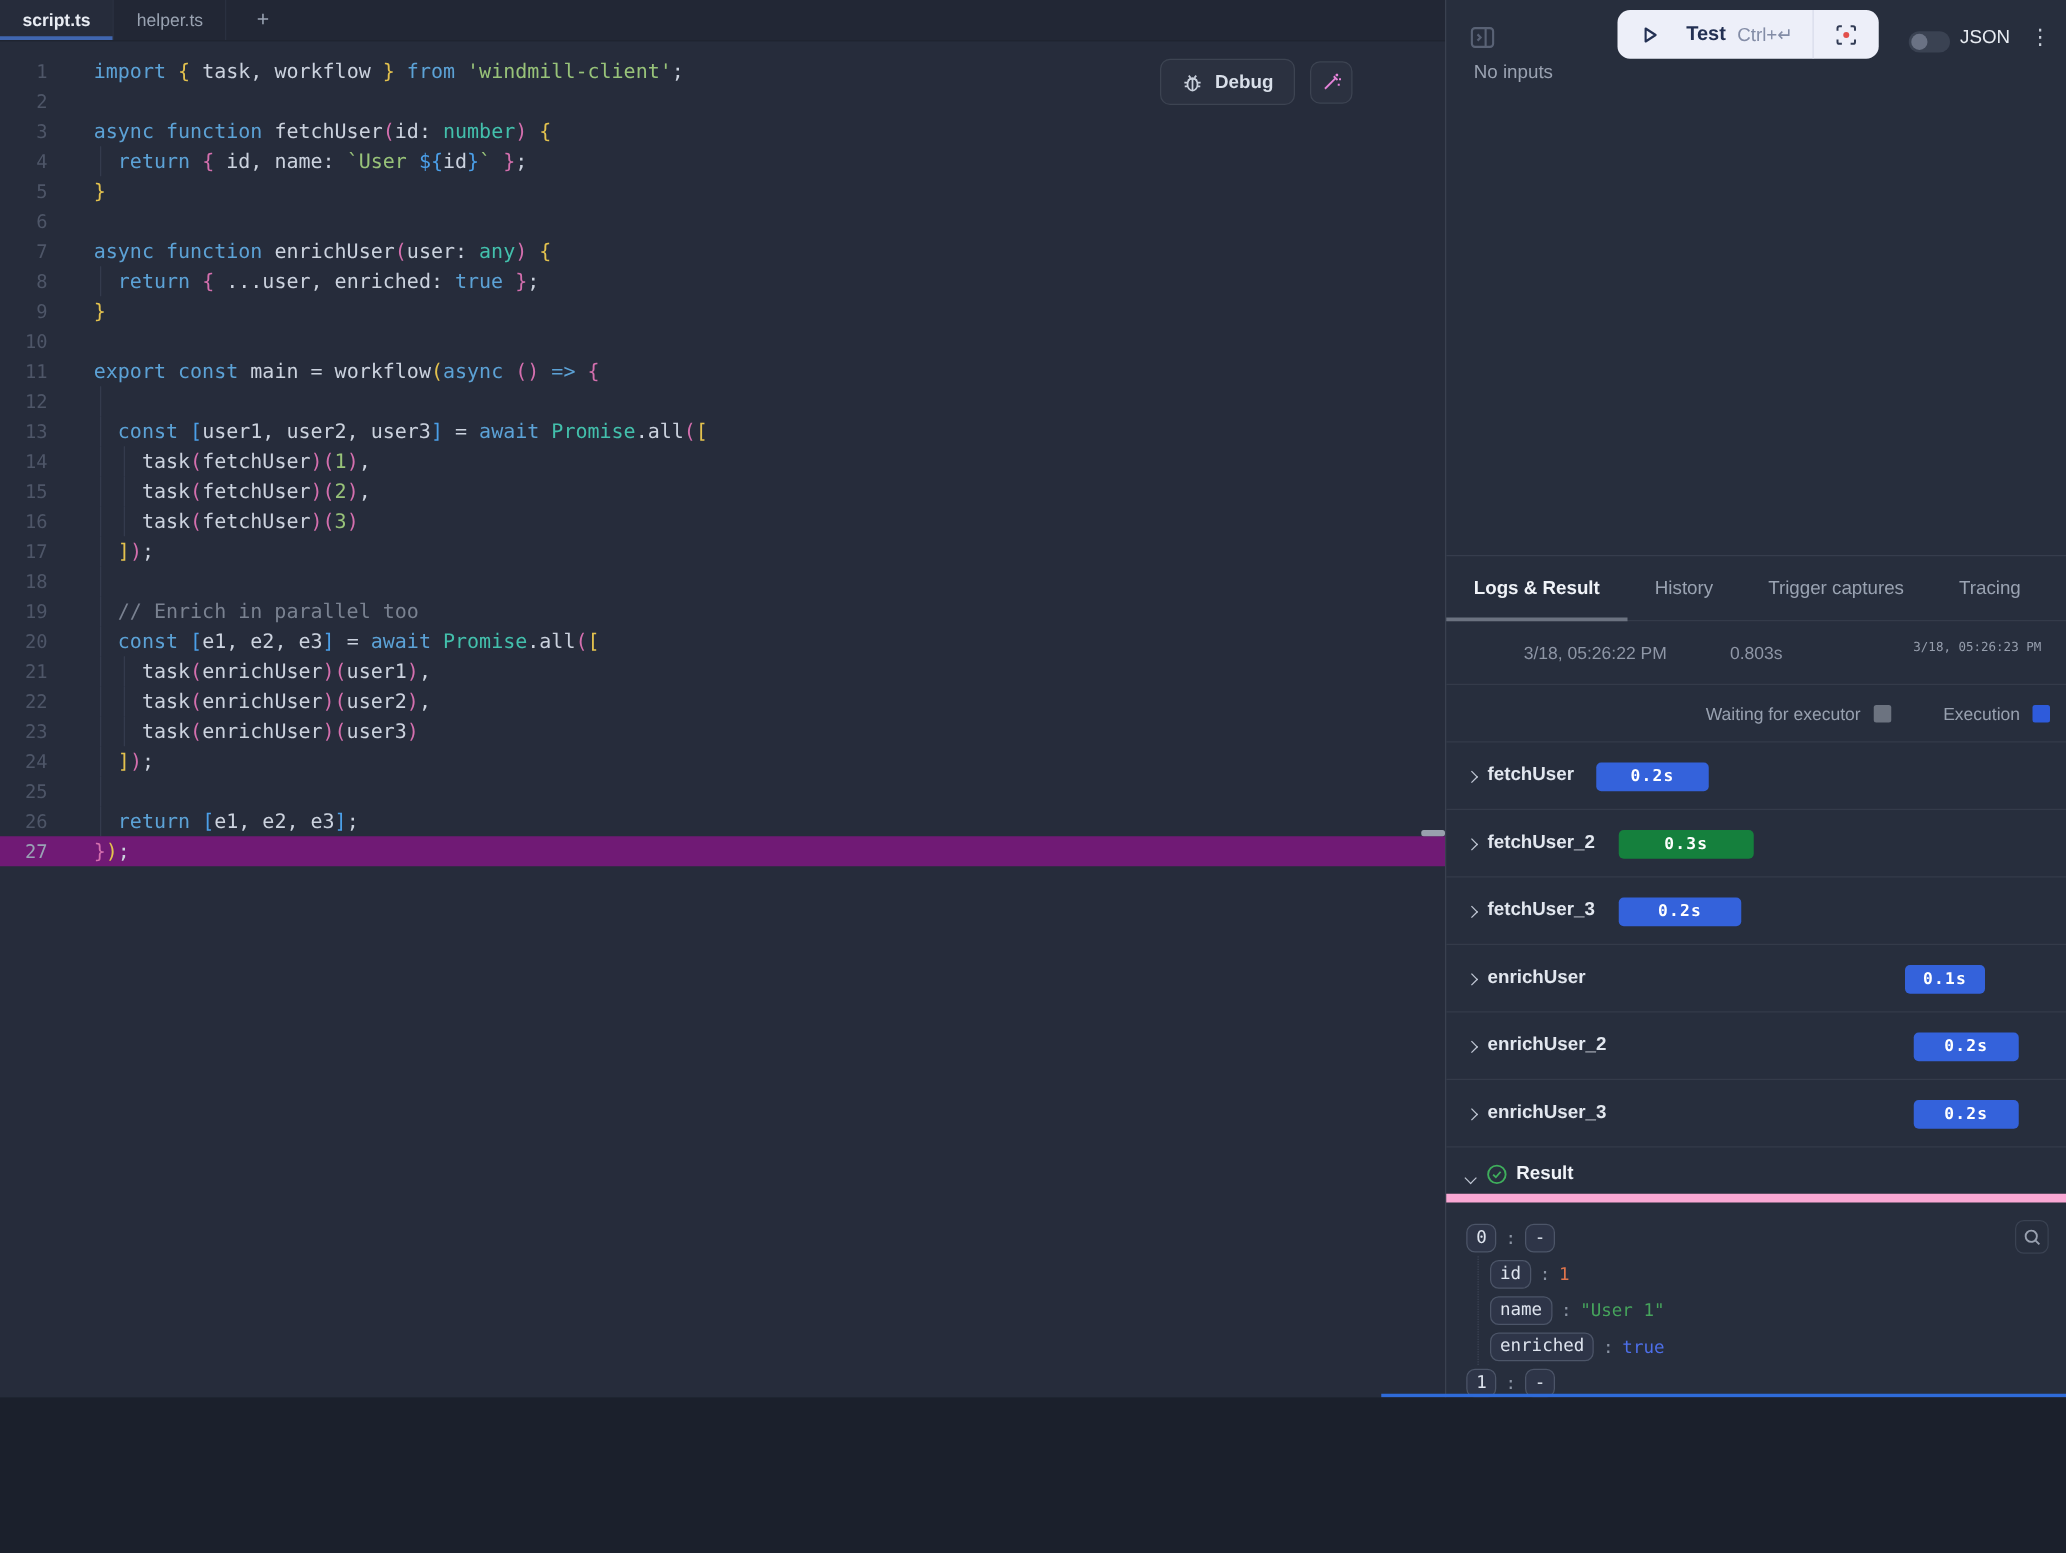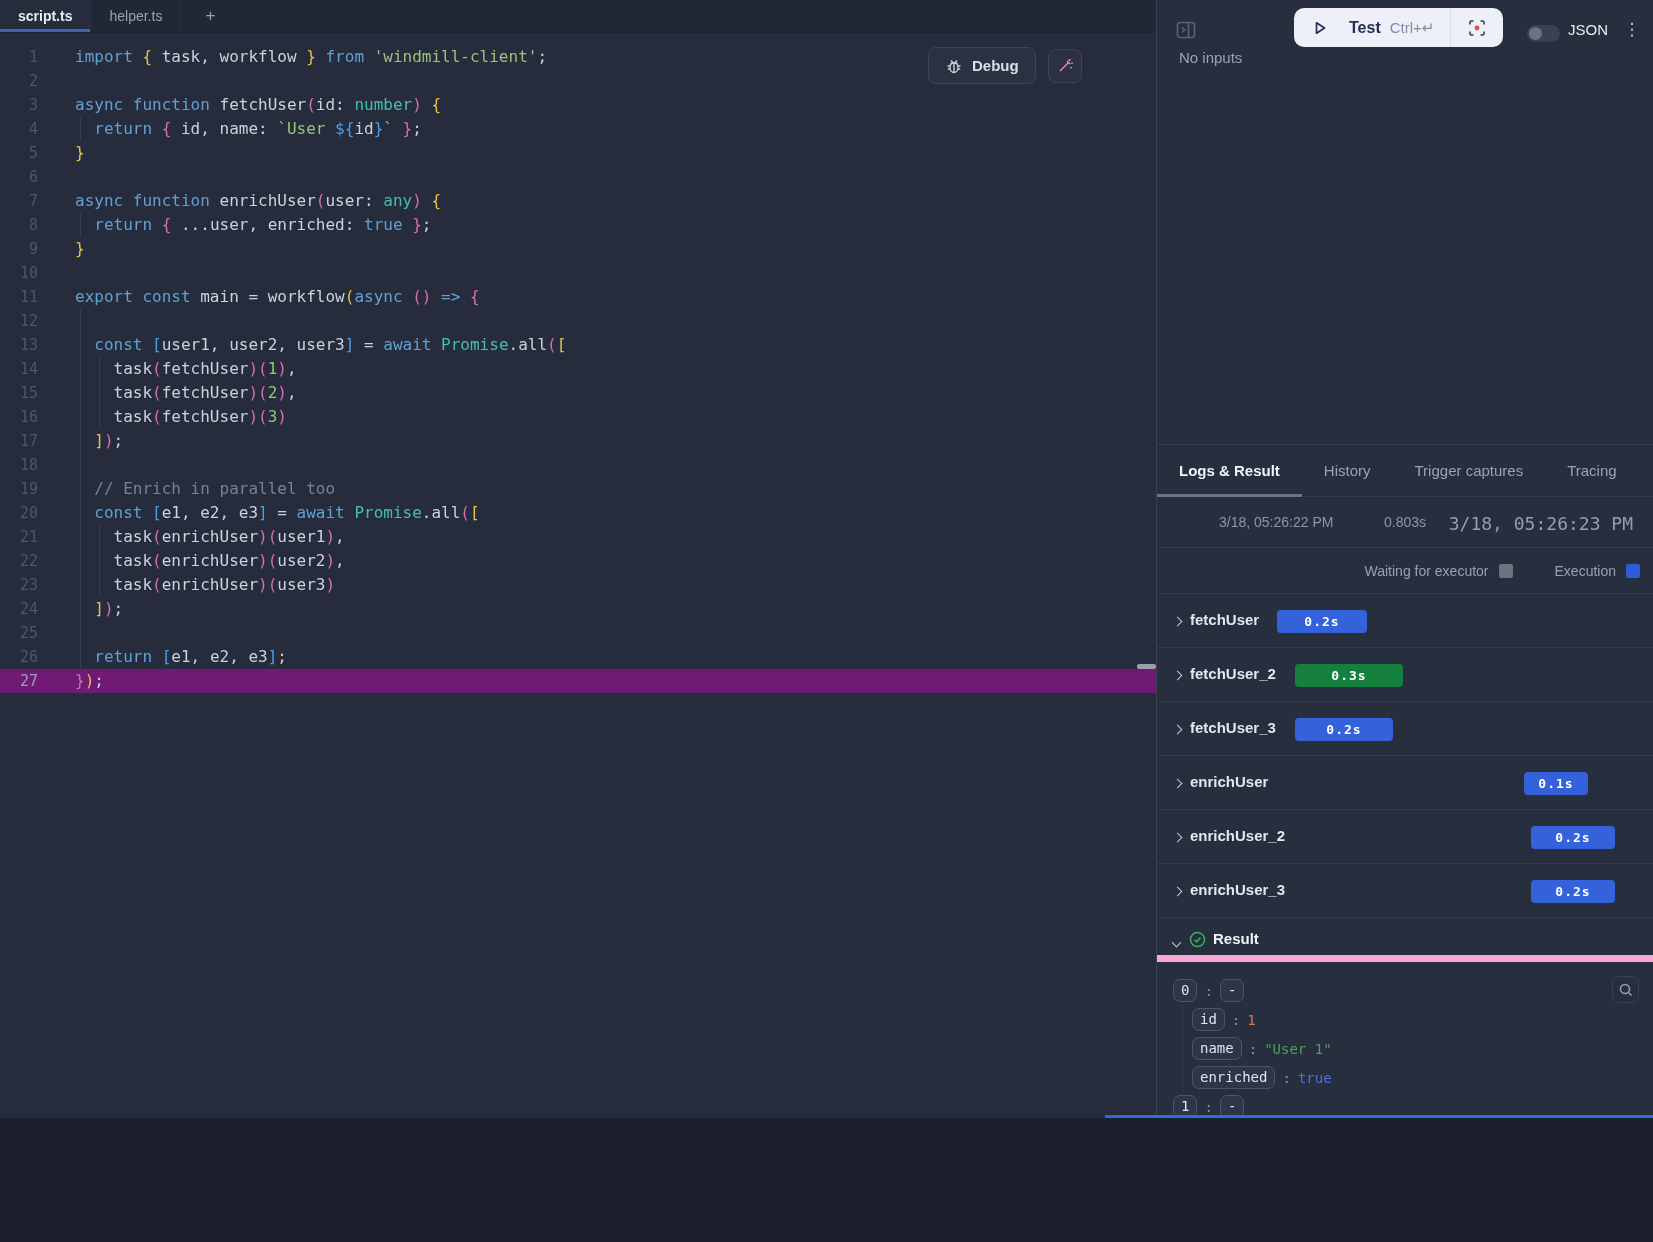--- a/index.html
+++ b/index.html
@@ -51,21 +51,21 @@
   .toggle .knob { position:absolute; left:2px; top:2px; width:13px; height:13px; border-radius:50%; background:#6a7284; }
   .json-label { position:absolute; left:411px; top:21px; font-size:15px; color:#E8ECF2; }
   .kebab { position:absolute; left:466px; top:18px; width:18px; height:24px; color:#C6CDD8; font-size:17px; line-height:24px; text-align:center; letter-spacing:0; }
   .tabs-row { position:relative; height:53px; border-top:1px solid #363D4D; border-bottom:1px solid #343b4a; display:flex; align-items:center; }
   .ptab { position:relative; height:100%; display:flex; align-items:center; padding:0 22px; font-size:15px; color:#9AA3B2; white-space:nowrap; }
   .ptab.active { color:#F0F3F8; font-weight:bold; }
   .ptab.active::after { content:""; position:absolute; left:0; right:0; bottom:-1px; height:3px; background:#6B7280; }
   .timebar { position:relative; height:51px; border-bottom:1px solid #343b4a; font-size:14px; color:#8E96A6; }
   .ts-start { position:absolute; left:62px; top:17px; }
   .ts-dur { position:absolute; left:0; right:0; top:17px; text-align:center; }
-  .ts-end { position:absolute; right:20px; top:16px; font-family:"DejaVu Sans Mono", monospace; font-size:18px; color:#969EAD; }
+  .ts-end { position:absolute; right:20px; top:16px; font-family:"DejaVu Sans Mono", monospace; font-size:10px; color:#969EAD; }
   .legend { height:46px; border-bottom:1px solid #343b4a; display:flex; align-items:center; justify-content:flex-end; gap:10px; padding-right:13px; font-size:14px; color:#98A1B0; }
   .sq { width:14px; height:14px; border-radius:2px; }
   .jobs { }
   .job-row { position:relative; height:54px; border-bottom:1px solid #343b4a; }
   .chev { position:absolute; left:17px; top:24px; width:7px; height:7px; border-right:1.8px solid #C2C9D6; border-bottom:1.8px solid #C2C9D6; transform:rotate(-45deg); }
   .chev.down { transform:rotate(45deg); top:21px; left:15px; }
   .job-name { position:absolute; left:33px; top:17px; font-size:15px; font-weight:bold; color:#E2E7EF; }
   .dur-badge { position:absolute; top:16px; height:23px; background:#3462DB; border-radius:4px; color:#fff;
     font-family:"DejaVu Sans Mono", monospace; font-size:13px; font-weight:bold; letter-spacing:1px;
     display:flex; align-items:center; justify-content:center;text-align:right; }

